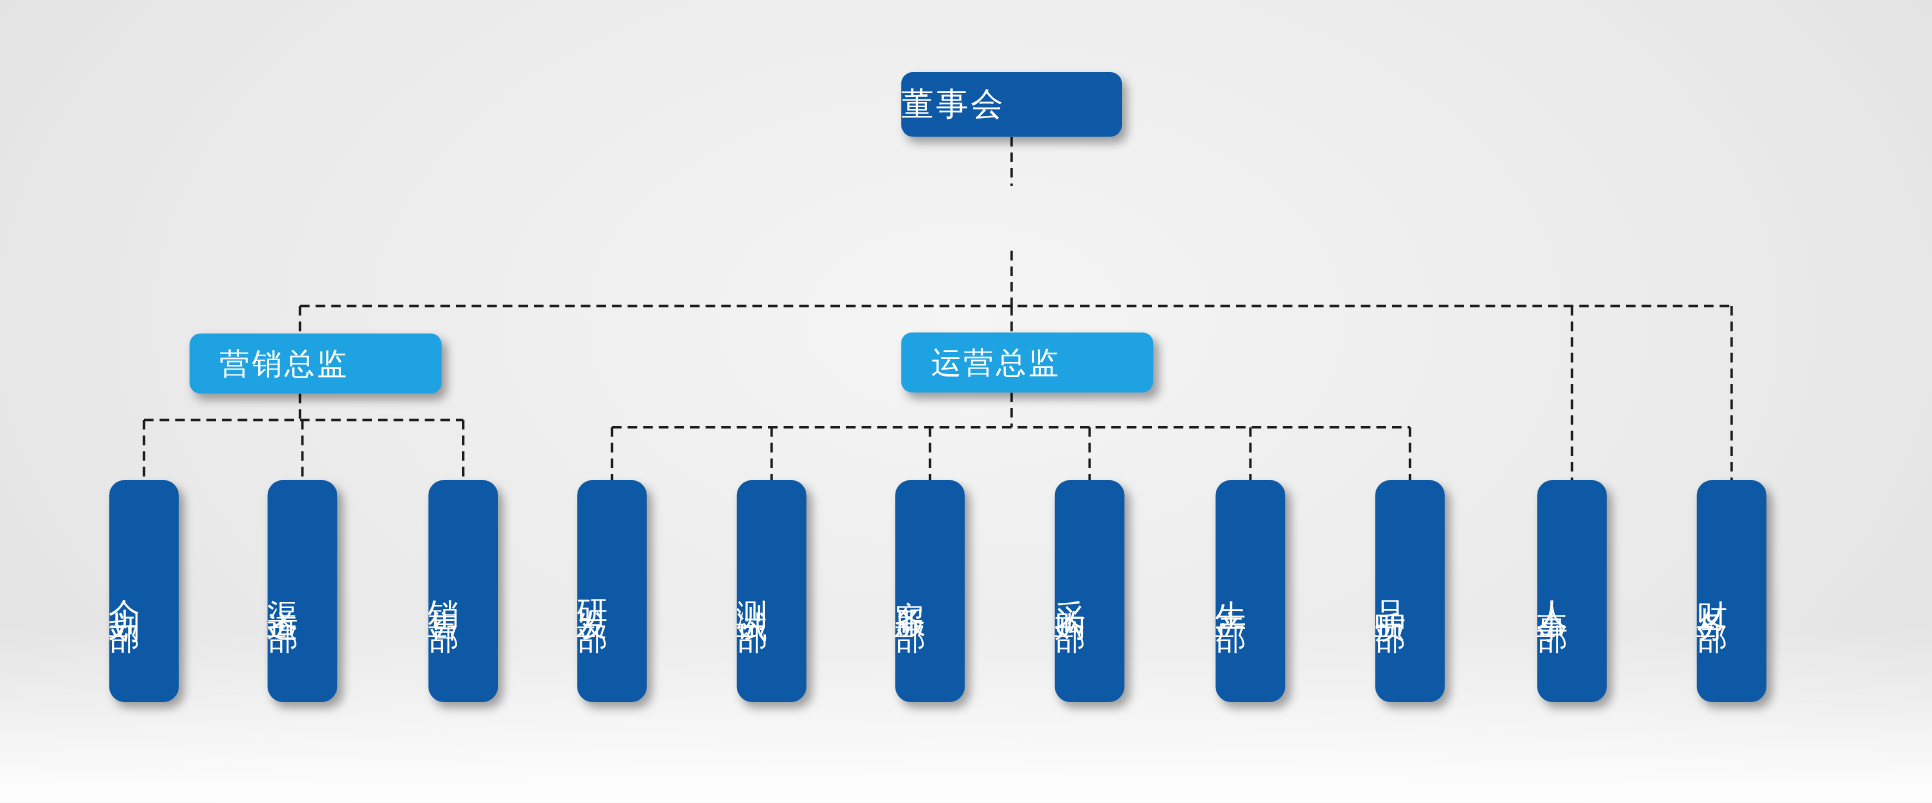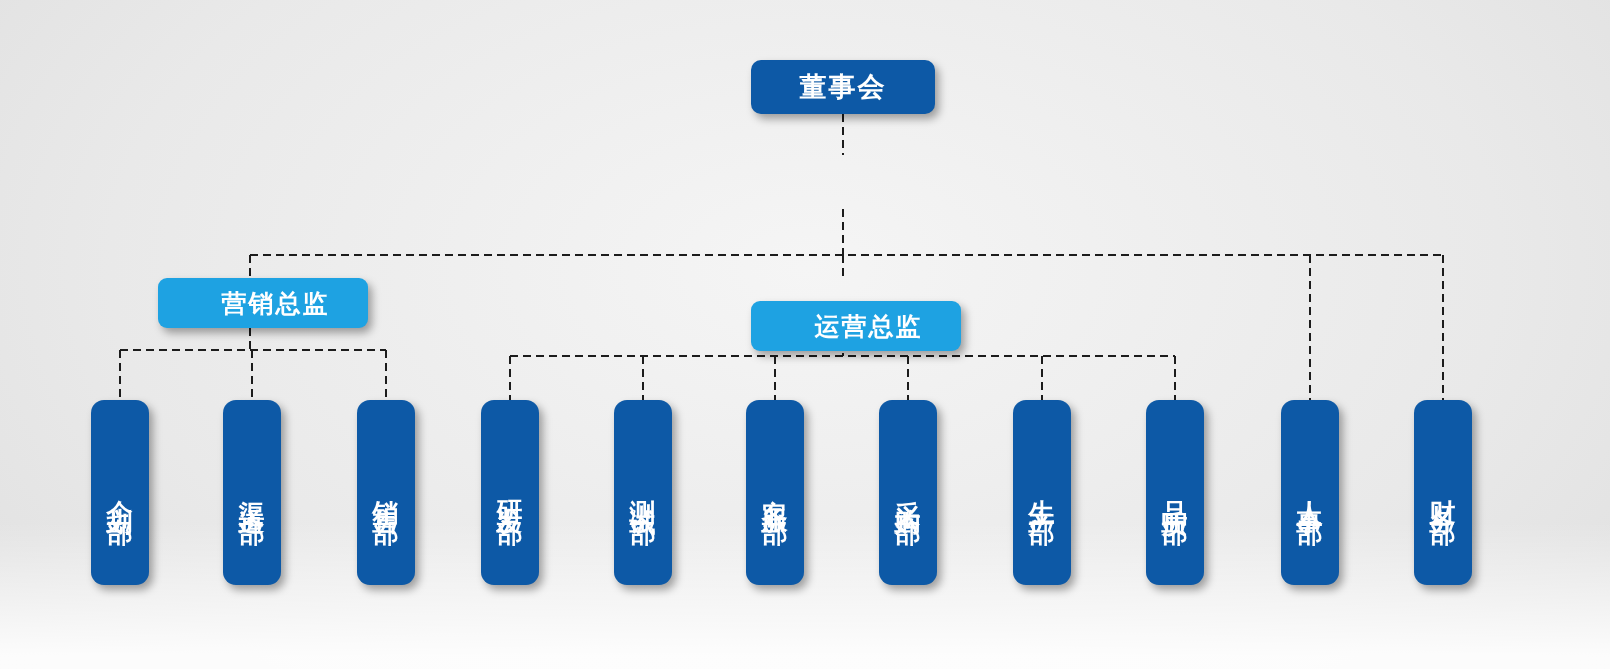--- a/index.html
+++ b/index.html
@@ -19,23 +19,22 @@
   .connector-svg {
     position: absolute;
     left: 0;
     top: 0;
     pointer-events: none;
   }
   .node {
     position: absolute;
     display: flex;
     align-items: center;
-    justify-content: center;
     color: var(--node-text, #ffffff);
-    font-weight: bold;
+    font-weight: normal;
     box-shadow: 4px 5px 8px rgba(0,0,0,0.35);
     text-align: center;
   }
   .node-dark {
     background: var(--node-dark, #0d59a6);
   }
   .node-light {
     background: var(--node-light, #1ea2e2);
     padding-left: 25px;
   }
@@ -62,21 +61,21 @@
   }
   .vtext {
     writing-mode: vertical-rl;
     text-orientation: upright;
     letter-spacing: 9px;
     line-height: 1;
   }
   #node-board   { left: 751px; top: 60px;  }
   #node-gm      { left: 751px; top: 155px; }
   #node-dir-mkt { left: 158px; top: 278px; }
-  #node-dir-ops { left: 751px; top: 277px; margin-top: 24px; }
+  #node-dir-ops { left: 751px; top: 277px; }
 </style>
 </head>
 <body>
 
 <div class="canvas">
 
   <svg class="connector-svg" width="1610" height="669" viewBox="0 0 1610 669">
     <g fill="none" stroke="var(--connector, #1c1c1c)" stroke-width="2" stroke-dasharray="8 5">
 
       <path d="M843 114 V155"></path>

